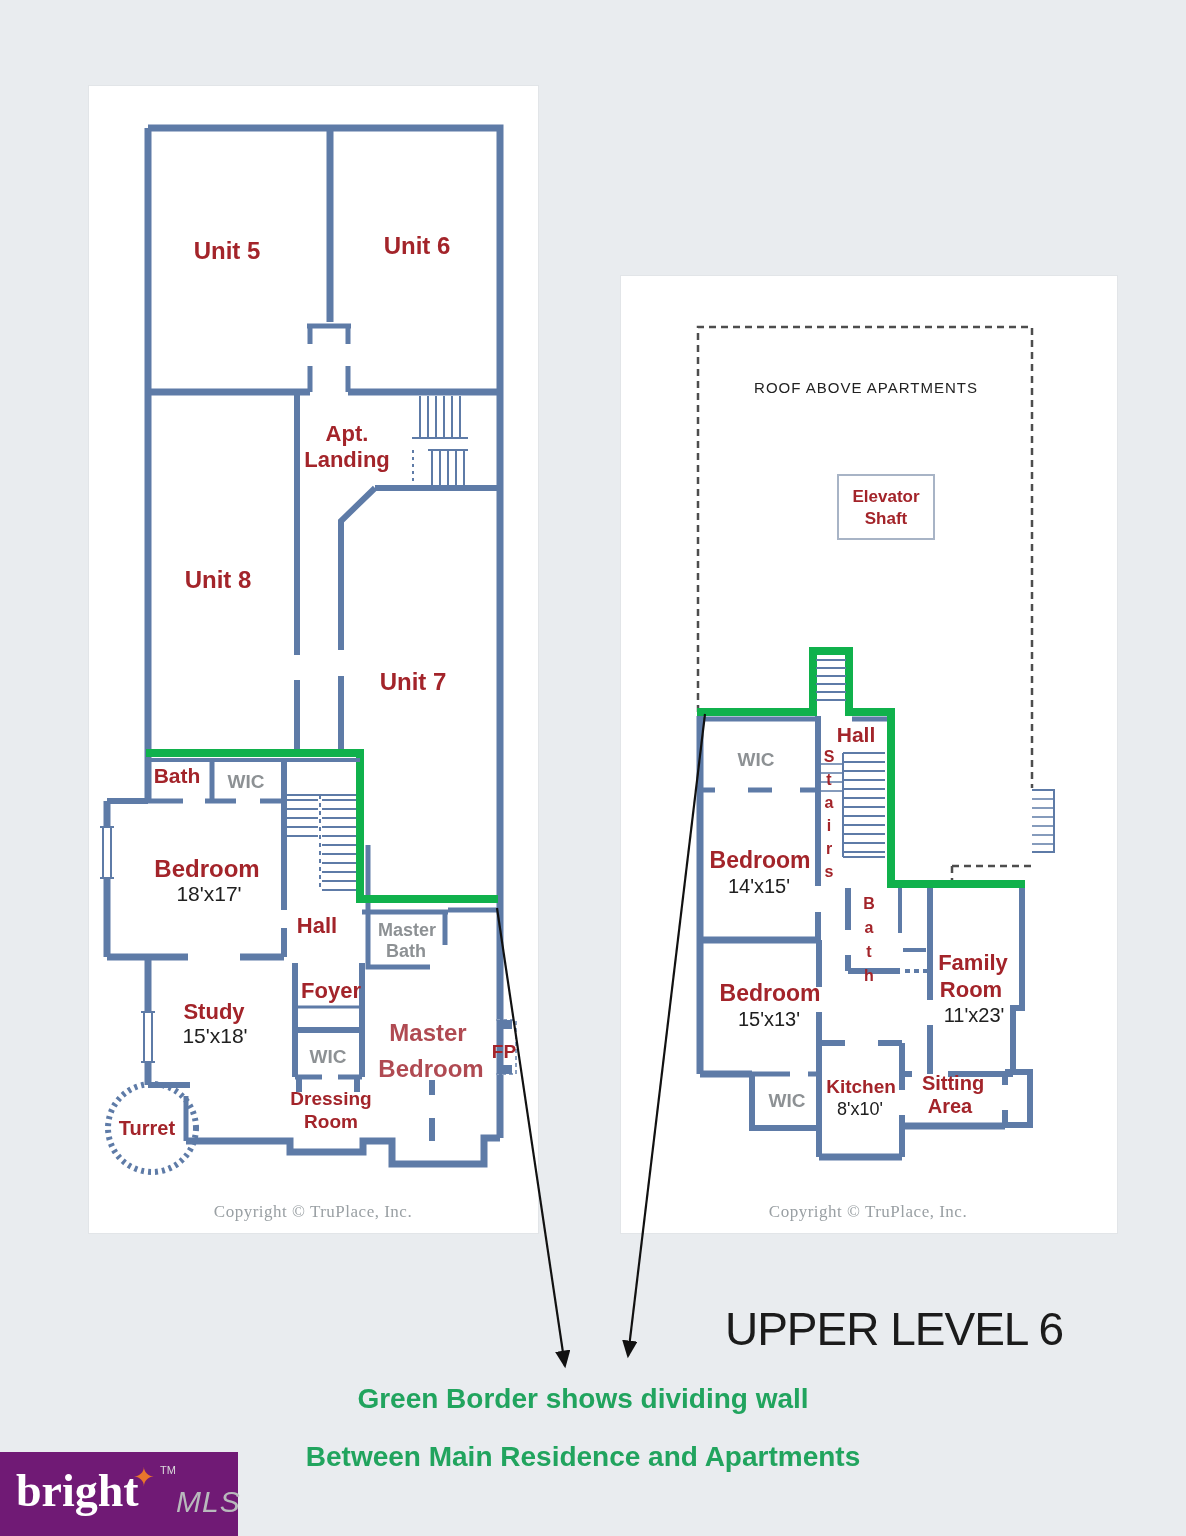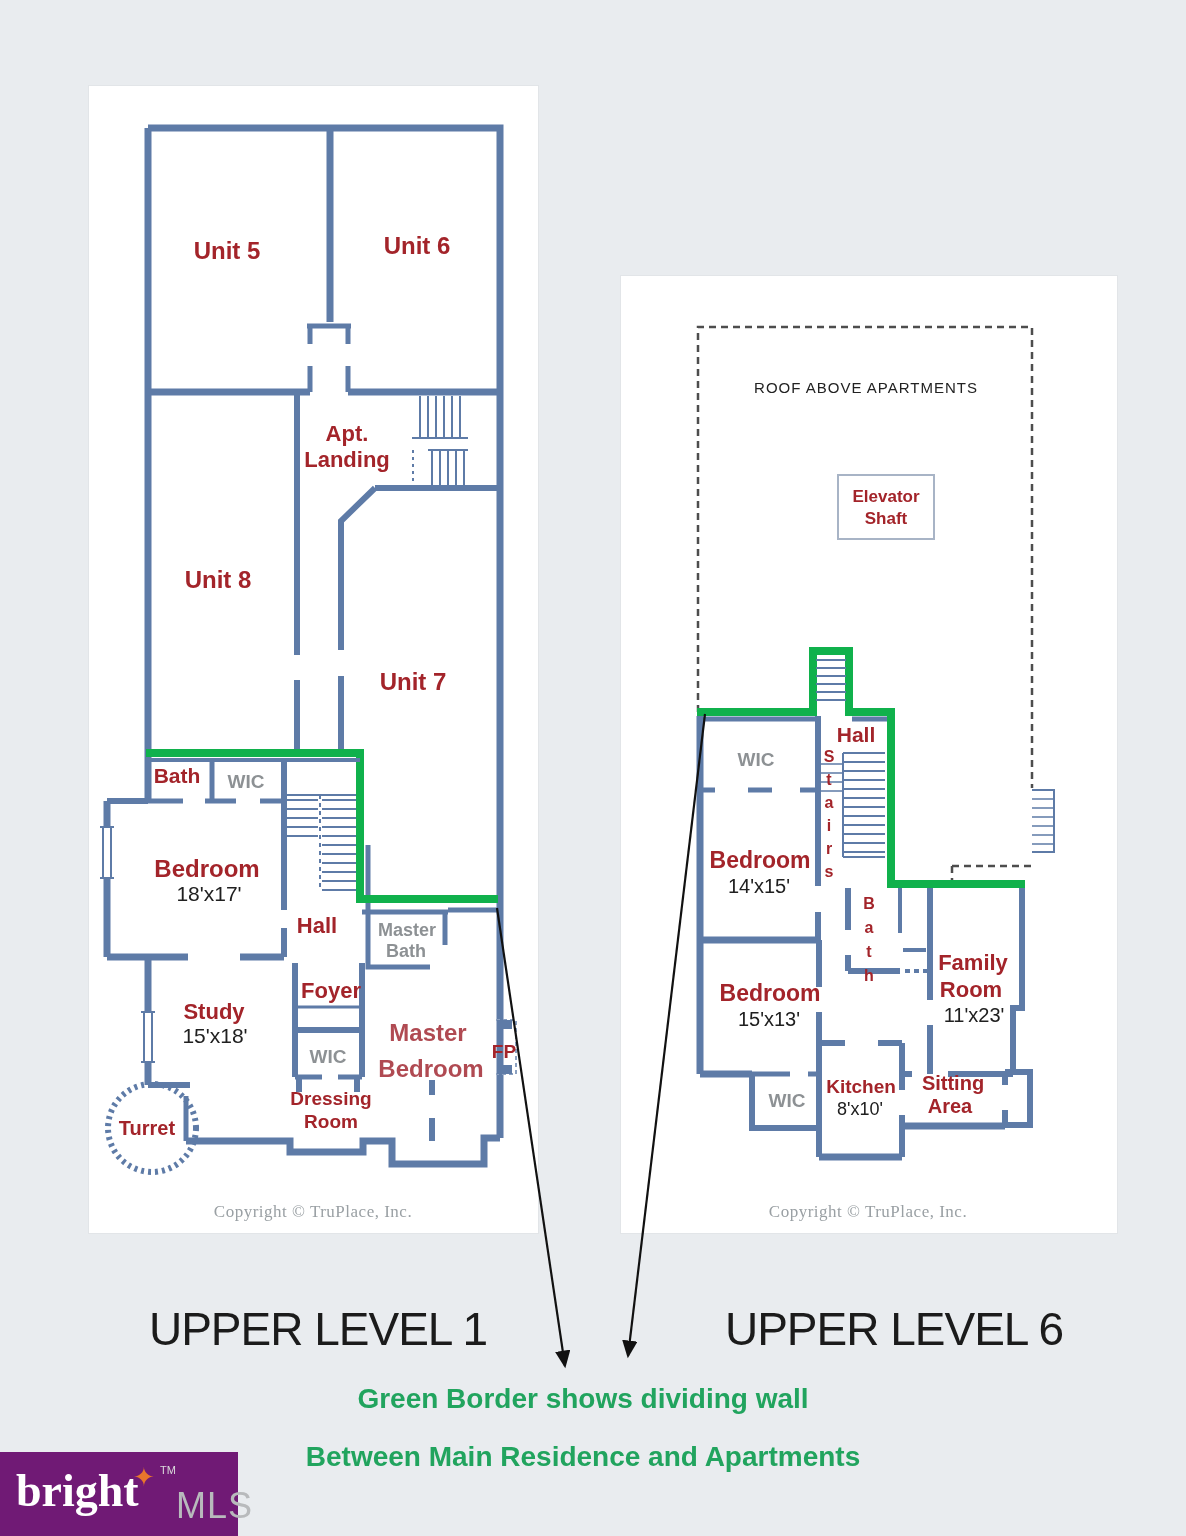--- a/index.html
+++ b/index.html
@@ -15,22 +15,22 @@
   #title-2{left:894px;top:1302px;}
   .caption{position:absolute;color:#21a45e;font-size:28px;font-weight:700;
            transform:translateX(-50%);white-space:nowrap;}
   #caption-1{left:583px;top:1383px;}
   #caption-2{left:583px;top:1441px;}
   #logo{position:absolute;left:0;top:1452px;width:238px;height:90px;background:#701a75;}
   #logo .brand{position:absolute;left:16px;top:16px;color:#fff;font-family:"Liberation Serif",serif;
                font-weight:700;font-size:46px;line-height:46px;}
   #logo .star{position:absolute;left:133px;top:10px;color:#e8762c;font-size:26px;}
   #logo .tm{position:absolute;left:160px;top:12px;color:#d9dadb;font-size:11px;}
-  #logo .mls{position:absolute;left:176px;top:33px;color:#b8babc;font-size:36px;font-weight:400;
-             letter-spacing:1px;}
+  #logo .mls{position:absolute;left:176px;top:33px;color:#b8babc;font-size:30px;font-weight:400;
+             letter-spacing:1px;font-style:italic;}
   text{font-family:"Liberation Sans", sans-serif;}
   .room{fill:#a3242a;font-weight:700;}
   .room-soft{fill:#b04a52;font-weight:700;}
   .dim{fill:#202020;font-weight:400;}
   .gray{fill:#8d9194;font-weight:700;}
   .copy{fill:#9aa0a4;font-family:"Liberation Serif",serif;letter-spacing:.5px;}
 </style>
 </head>
 <body>
 
@@ -226,21 +226,20 @@
         <text class="room" x="953" y="1090" font-size="20">Sitting</text>
         <text class="room" x="950" y="1113" font-size="20">Area</text>
         <text class="copy" x="868" y="1217" font-size="17">Copyright © TruPlace, Inc.</text>
       </g>
     </g>
 
     <line x1="497" y1="908" x2="565" y2="1366" stroke="#111" stroke-width="2.2" marker-end="url(#ah)"></line>
     <line x1="705" y1="714" x2="628" y2="1356" stroke="#111" stroke-width="2.2" marker-end="url(#ah)"></line>
   </svg>
 
-  <div class="title" id="title-1">UPPER LEVEL 1</div>
   <div class="title" id="title-2">UPPER LEVEL 6</div>
 
   <div class="caption" id="caption-2">Between Main Residence and Apartments</div>
   <div class="caption" id="caption-1">Green Border shows dividing wall</div>
 
   <div id="logo">
     <span class="brand">bright</span>
     <span class="star">✦</span>
     <span class="tm">TM</span>
     <span class="mls">MLS</span>

